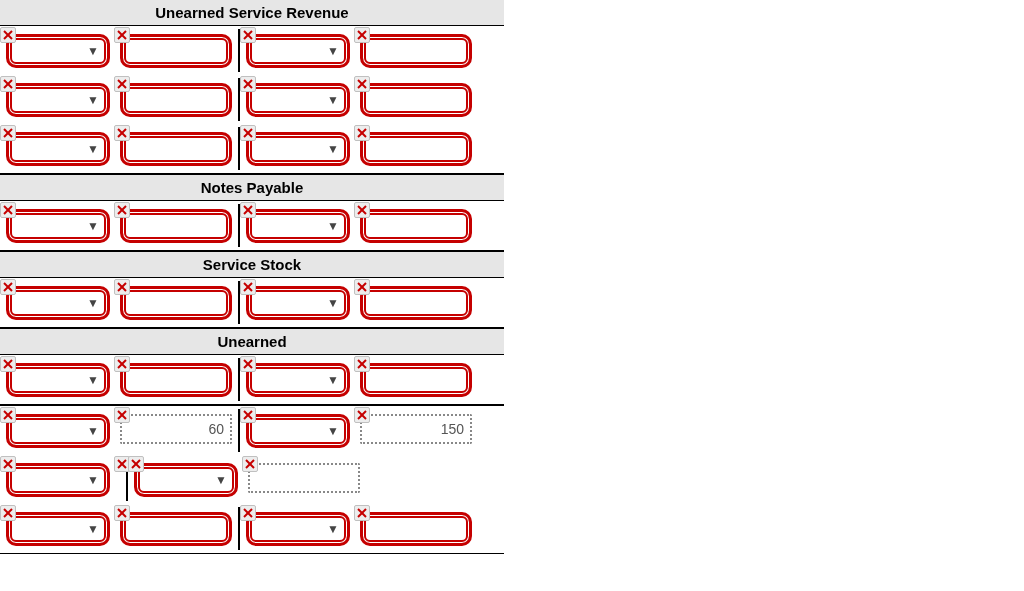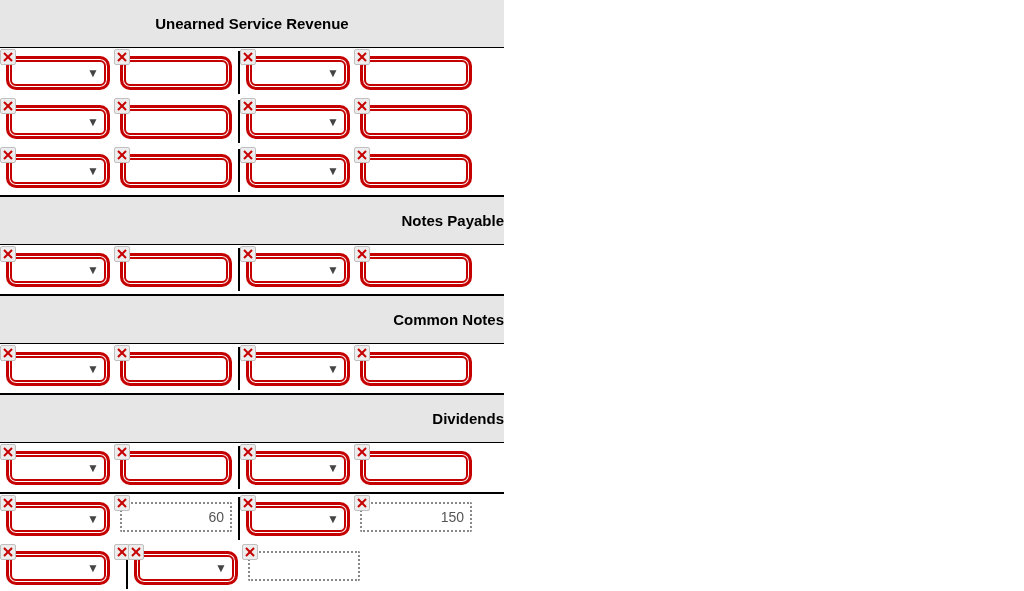--- a/index.html
+++ b/index.html
@@ -12,21 +12,21 @@
       width: 1024px;
       height: 591px;
     }
     .wrap { width: 504px; padding-top: 0; }
 
     .section { border: 1px solid #000; border-left: 0; border-right: 0; margin: 0; }
     .section-header {
       background: #e6e6e6;
       text-align: center;
       font-weight: bold;
-      padding: 15px 0;
+      padding: 4px 0;
       font-size: 15px;
       border-bottom: 1px solid #000;
     }
     .rows { }
     .row { display: flex; align-items: flex-start; padding: 3px 2px; }
     .half { display: flex; gap: 2px; align-items: flex-start; }
     .sep { width: 2px; background: #000; margin: 0 2px; align-self: stretch; }
 
     .cell {
       position: relative;
@@ -64,21 +64,21 @@
       border-radius: 2px;
       outline: 2px dotted #888;
       outline-offset: -2px;
       background: #fff;
       color: #555;
       height: 30px;
       width: 112px;
     }
     .val { color: #555; font-size: 14px; }
 
-    .section + .section .section-header { border-top: 0; text-align: right; }
+    .section + .section .section-header { border-top: 0; }
     .section:first-child { border-top-width: 0; }
   </style>
 </head>
 <body>
 
 <div class="wrap" id="root">
     <div class="section">
       <div class="section-header">Unearned Service Revenue</div>
       <div class="rows">
         <div class="row">
@@ -286,21 +286,21 @@
   </span>
     <div class="inp text ">
       <span class="val"></span>
     </div>
   </div>
           </div>
         </div>
       </div>
     </div>
     <div class="section">
-      <div class="section-header">Common Notes</div>
+      <div class="section-header">Service Stock</div>
       <div class="rows">
         <div class="row">
           <div class="half">
             <div class="cell">
     <span class="badge">
     <svg viewBox="0 0 10 10">
       <line x1="1" y1="1" x2="9" y2="9" stroke="#c50000" stroke-width="2"></line>
       <line x1="9" y1="1" x2="1" y2="9" stroke="#c50000" stroke-width="2"></line>
     </svg>
   </span>
@@ -342,21 +342,21 @@
   </span>
     <div class="inp text ">
       <span class="val"></span>
     </div>
   </div>
           </div>
         </div>
       </div>
     </div>
     <div class="section">
-      <div class="section-header">Dividends</div>
+      <div class="section-header">Unearned</div>
       <div class="rows">
         <div class="row">
           <div class="half">
             <div class="cell">
     <span class="badge">
     <svg viewBox="0 0 10 10">
       <line x1="1" y1="1" x2="9" y2="9" stroke="#c50000" stroke-width="2"></line>
       <line x1="9" y1="1" x2="1" y2="9" stroke="#c50000" stroke-width="2"></line>
     </svg>
   </span>

